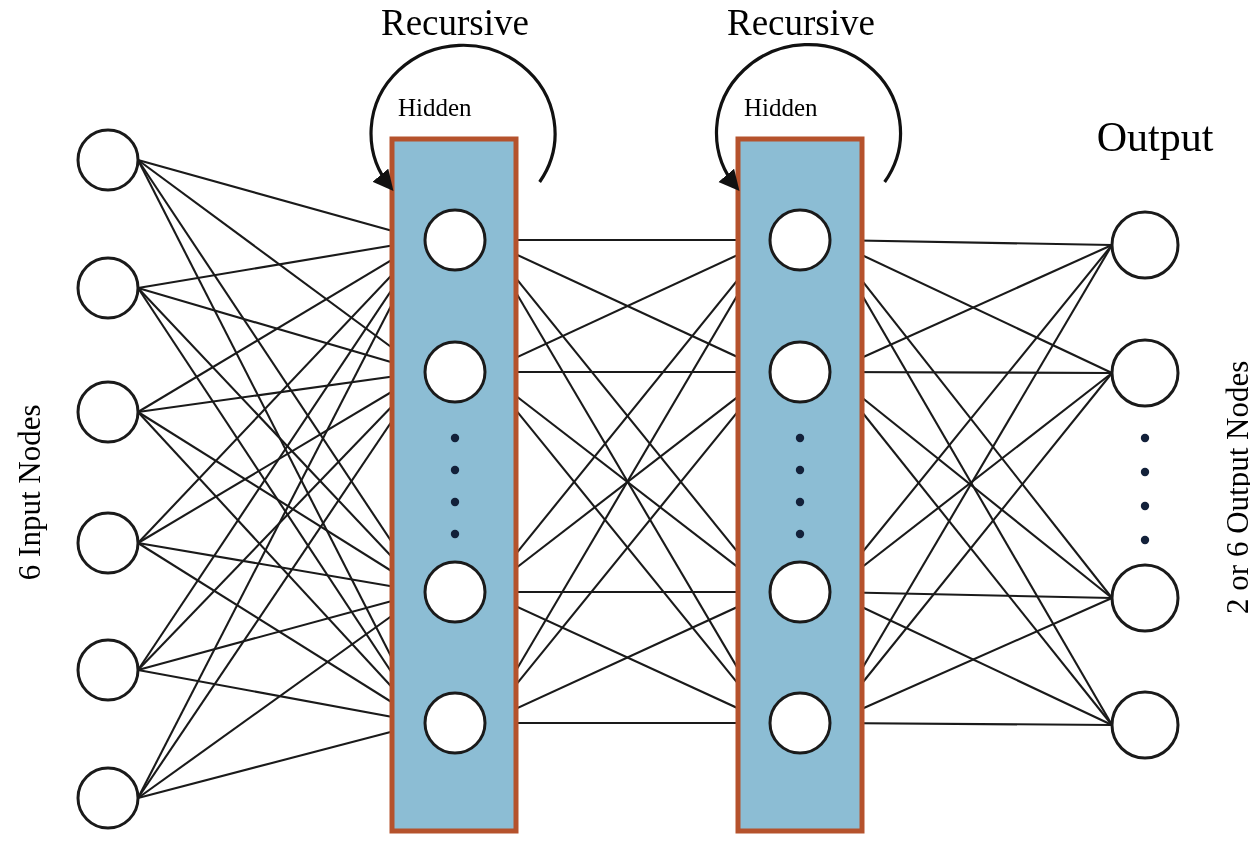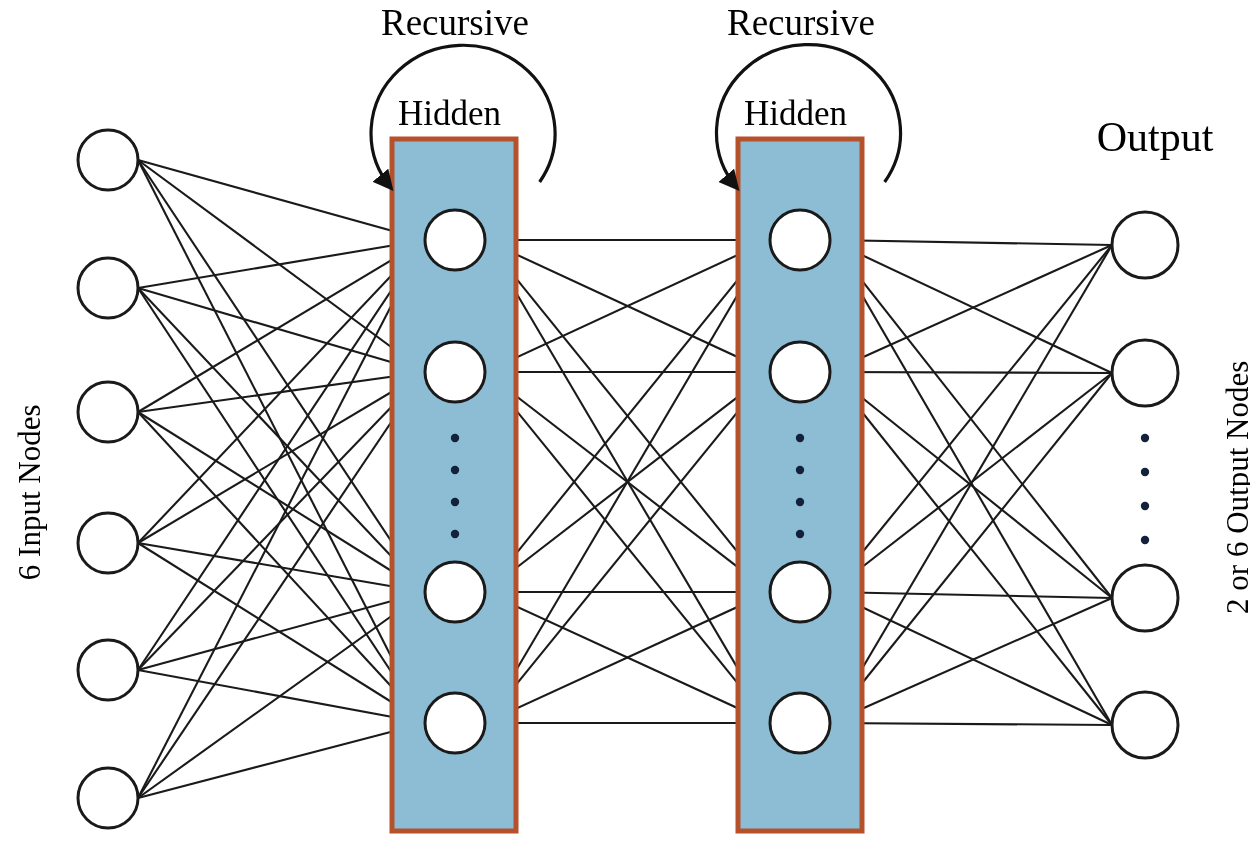--- a/index.html
+++ b/index.html
@@ -28,21 +28,21 @@
   .lbl {
     position: absolute;
     color: #000000;
     white-space: nowrap;
     line-height: 1.12;
   }
   .lbl-recursive {
     font-size: 37px;
   }
   .lbl-hidden {
-    font-size: 35px;
+    font-size: 25px;
   }
   .lbl-output {
     font-size: 42px;
     text-align: center;
     line-height: 1.15;
     font-family: Liberation Serif, serif;
   }
   .lbl-side {
     font-size: 31px;
     transform-origin: 50% 50%;

